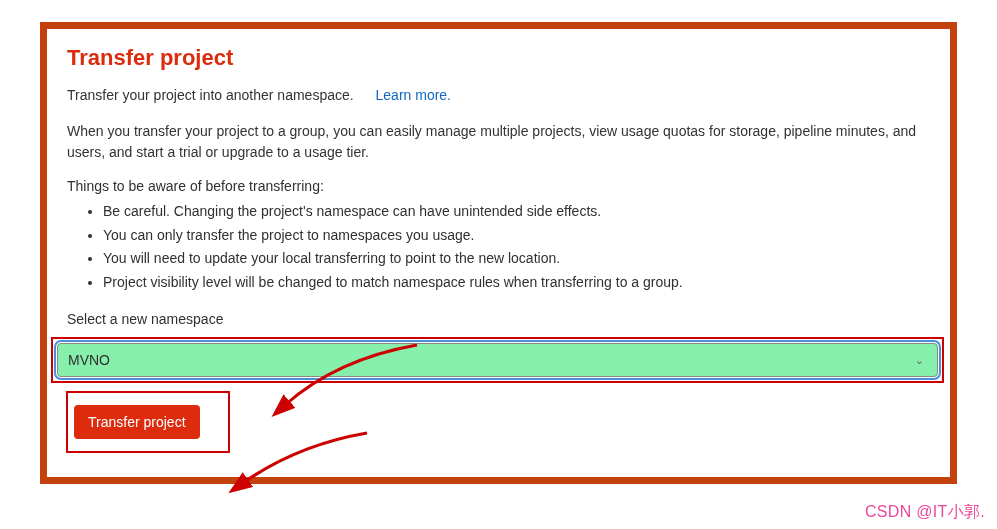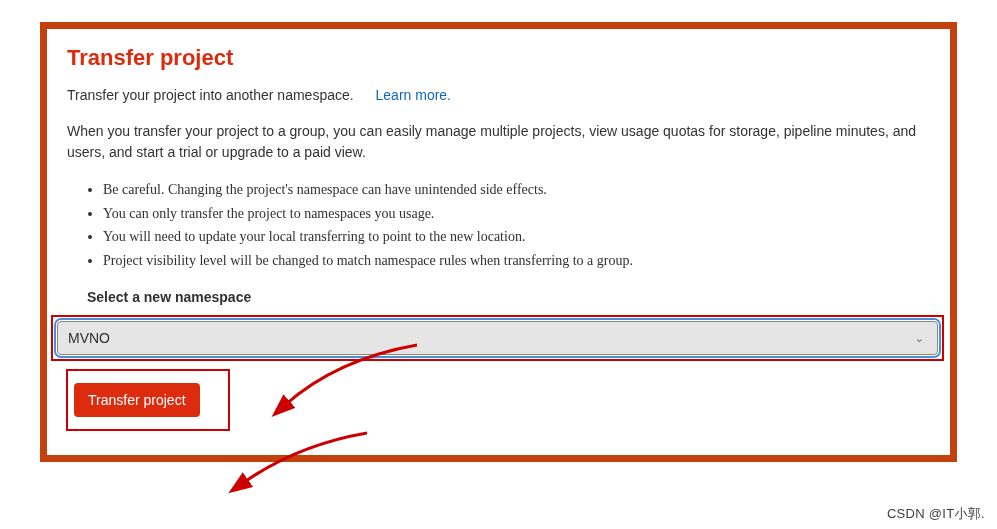--- a/index.html
+++ b/index.html
@@ -31,42 +31,40 @@
     }
     .para-tight { margin-bottom: 6px; }
     a.link { color: #1068bf; text-decoration: none; padding-left: 18px; }
     ul.bullets {
       list-style: disc;
       margin: 0 0 16px 36px;
     }
     ul.bullets li {
       line-height: 1.55;
       padding: 1px 0;
-      font-family: Liberation Serif, serif;
     }
     .field-label {
-      font-weight: 700;
+      font-weight: 400;
       margin-bottom: 10px;
       display: block;
-      margin-left: 20px;
     }
     .select-wrap {
       position: relative;
       border: 2px solid #cc0000;
       padding: 4px 4px;
       margin-left: -16px;
       margin-right: -14px;
     }
     .ns-select {
       width: 100%;
       height: 34px;
       padding: 6px 28px 6px 10px;
       font-size: 14px;
       color: #303030;
-      background: #e5e5e5;
+      background: #86efac;
       border: 1px solid #888;
       border-radius: 4px;
       outline: 2px solid #4a90d9;
       outline-offset: 1px;
       appearance: none;
     }
     .select-chevron {
       position: absolute;
       right: 18px;
       top: 50%;
@@ -92,39 +90,40 @@
       cursor: pointer;
     }
     .arrow-svg {
       position: absolute;
       pointer-events: none;
     }
     .watermark {
       position: absolute;
       right: 12px;
       bottom: 6px;
-      font-size: 13px;
-      color: #404040;
+      font-size: 16px;
+      color: #ec4899;
       letter-spacing: 0.3px;
       font-family: Arial, sans-serif;
     }
   </style>
 </head>
 <body>
 
 <div class="panel">
   <h2 class="section-title">Transfer project</h2>
 
   <p class="para">
     <span>Transfer your project into another namespace. </span><a href="#" class="link">Learn more.</a>
   </p>
 
-  <p class="para">When you transfer your project to a group, you can easily manage multiple projects, view usage quotas for storage, pipeline minutes, and users, and start a trial or upgrade to a paid view.</p>
+  <p class="para">When you transfer your project to a group, you can easily manage multiple projects, view usage quotas for storage, pipeline minutes, and users, and start a trial or upgrade to a usage tier.</p>
 
 
+  <p class="para-tight">Things to be aware of before transferring:</p>
   <ul class="bullets">
     <li>Be careful. Changing the project's namespace can have unintended side effects.</li>
     <li>You can only transfer the project to namespaces you usage.</li>
     <li>You will need to update your local transferring to point to the new location.</li>
     <li>Project visibility level will be changed to match namespace rules when transferring to a group.</li>
   </ul>
 
   <label class="field-label">Select a new namespace</label>
 
   <div class="select-wrap">

